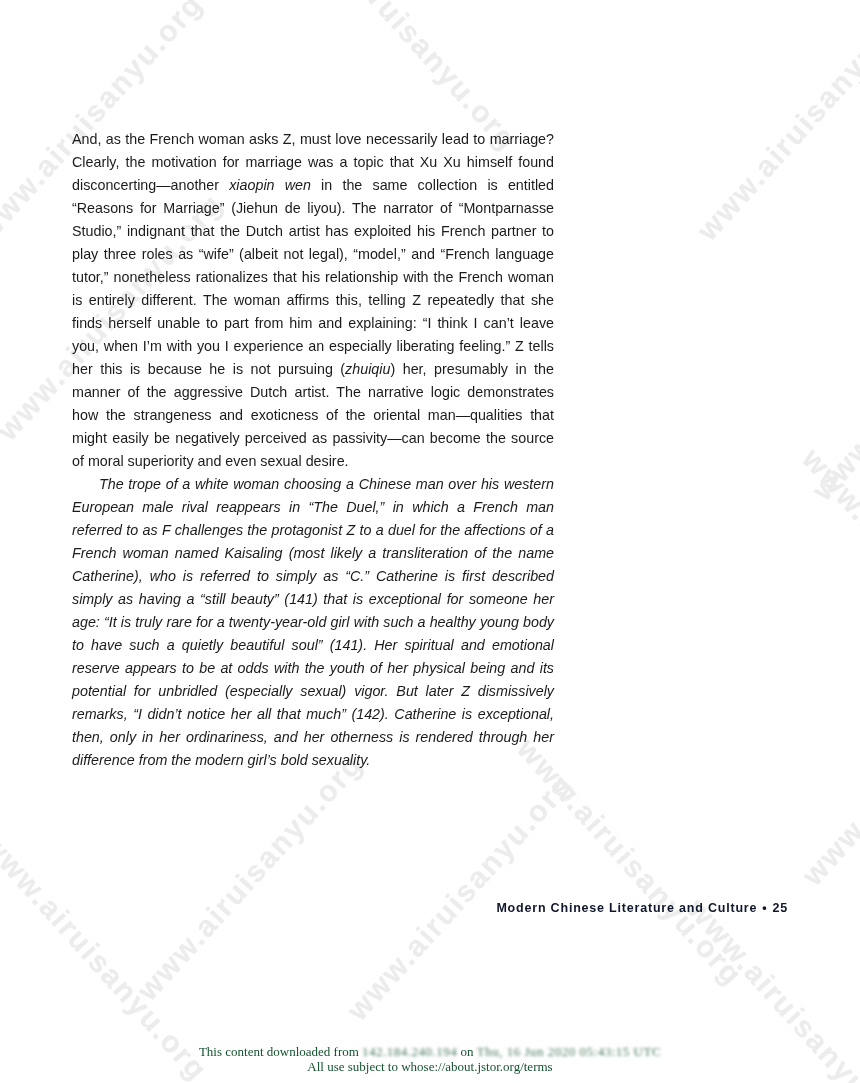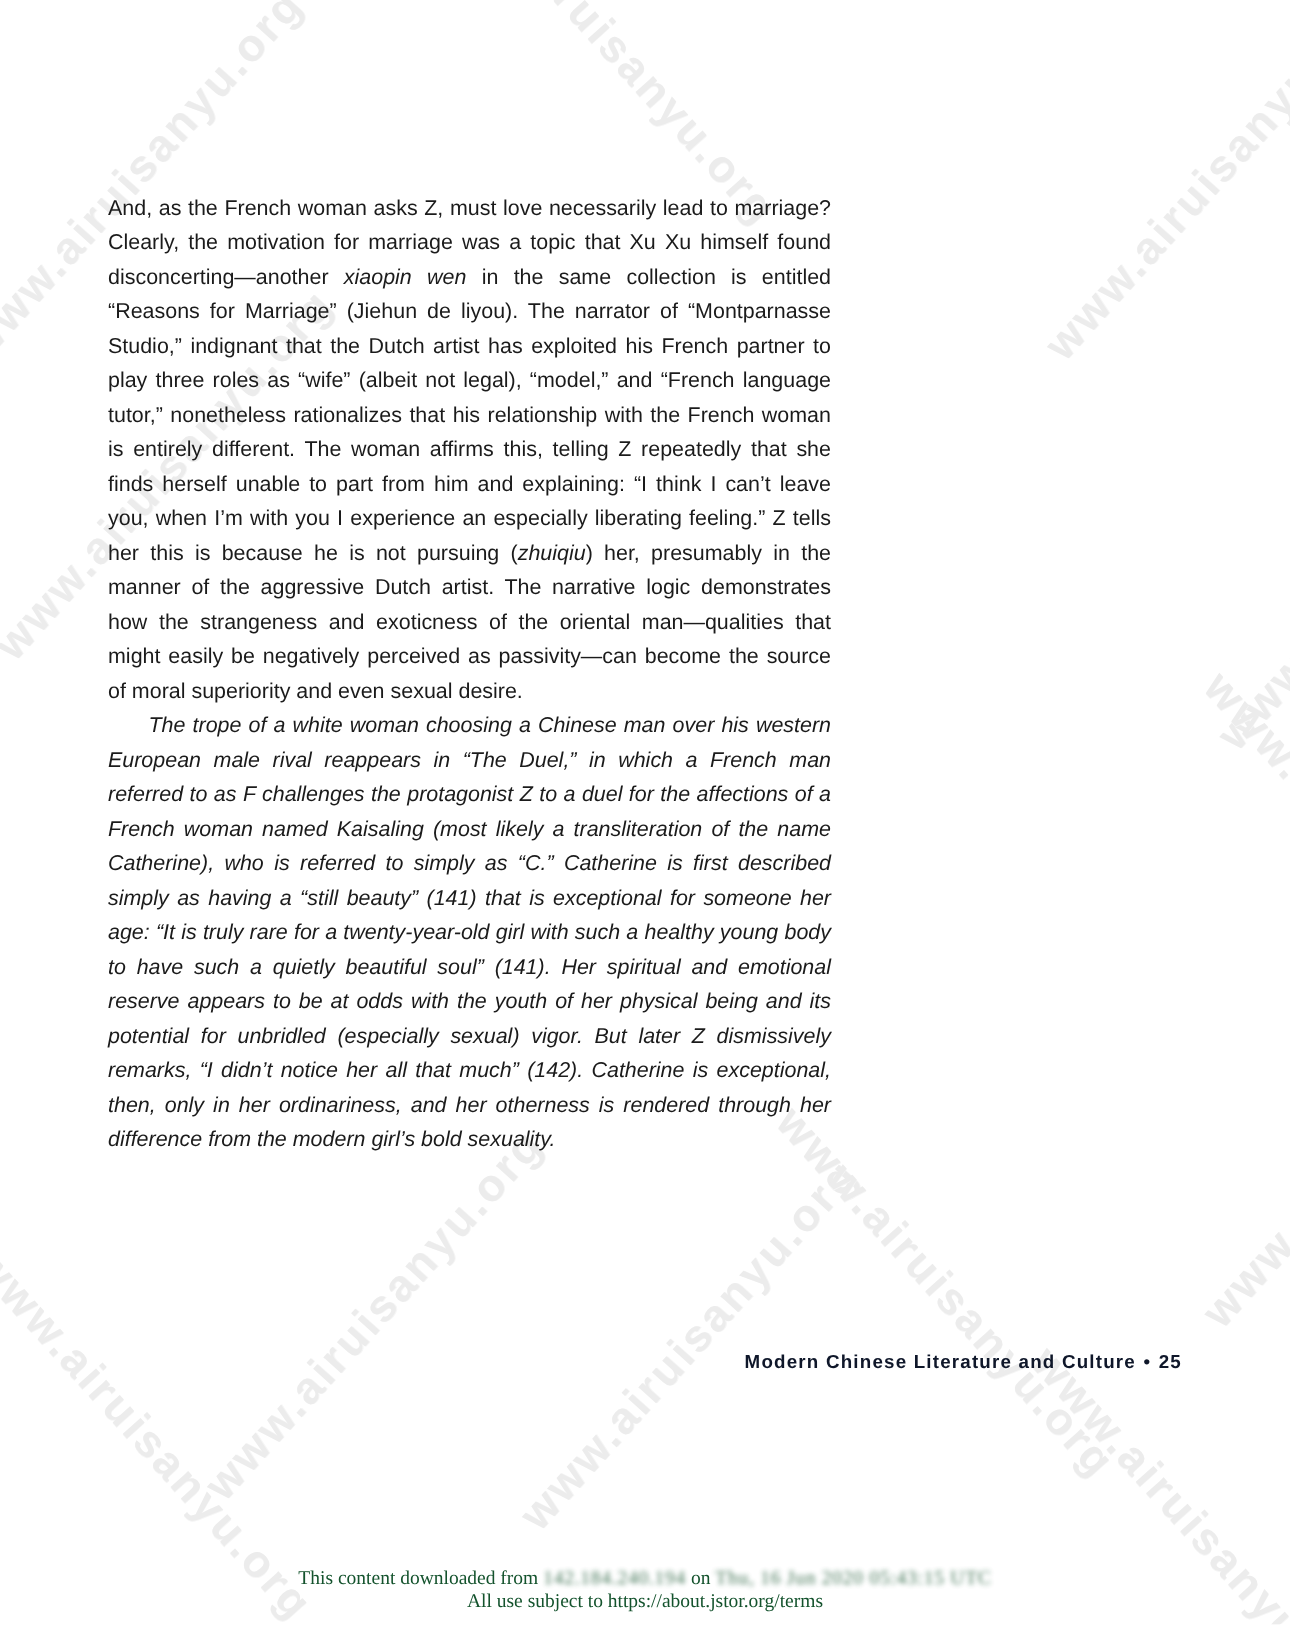--- a/index.html
+++ b/index.html
@@ -130,16 +130,16 @@
     </div>
 
   <div class="running-footer">
     <span>Modern Chinese Literature and Culture</span><span class="sep">•</span><span>25</span>
   </div>
 
   <div class="jstor-note">
     <div>
       <span>This content downloaded from </span><span class="redacted">142.184.240.194</span><span> on </span><span class="redacted">Thu, 16 Jun 2020 05:43:15 UTC</span>
     </div>
-    <div>All use subject to https://about.jstor.org/terms</div>
+    <div>All use subject to whose://about.jstor.org/terms</div>
   </div>
 
 </div>
 
 </body></html>

